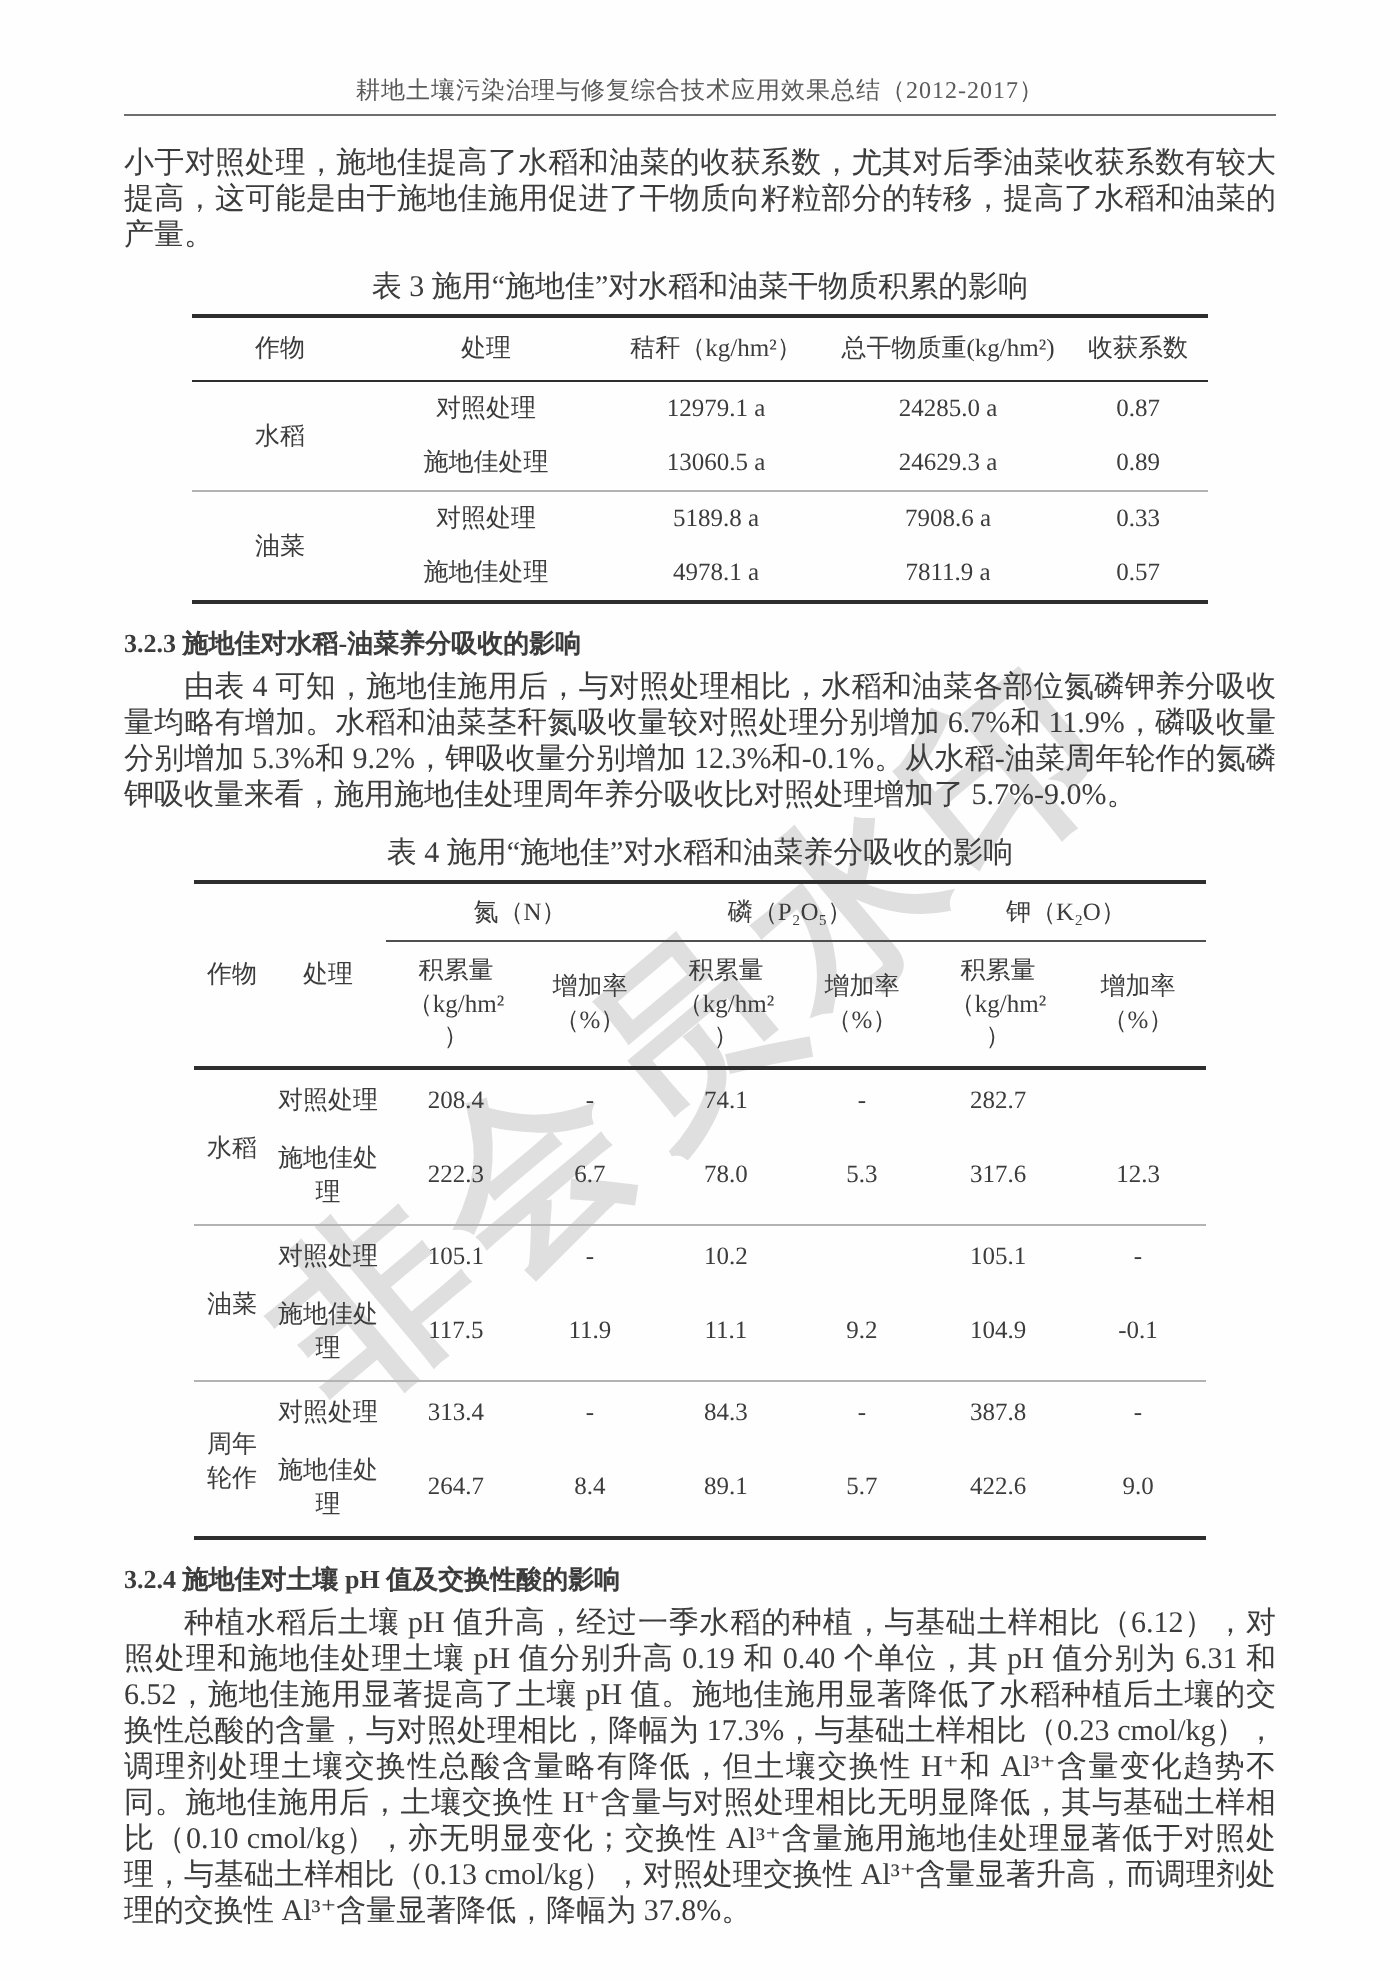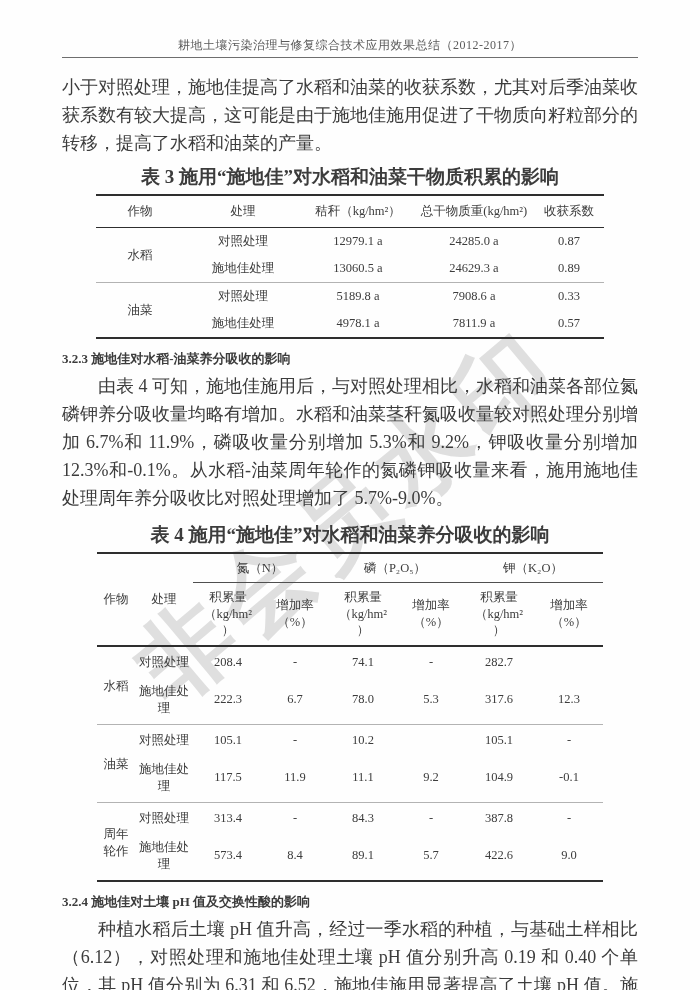--- a/index.html
+++ b/index.html
@@ -34,34 +34,34 @@
     padding-top: 37px;
     padding-bottom: 3px;
     text-align: center;
     font-size: 12px;
     letter-spacing: 0.5px;
     color: #5a5a5a;
     border-bottom: 1px solid #6e6e6e;
   }
 
   .body-text {
-    font-size: 18px;
-    line-height: 28px;
+    font-size: 15px;
+    line-height: 18px;
     text-align: justify;
     margin: 0;
   }
   .intro-para { margin-top: 15px; }
   .indent { text-indent: 2em; }
   .para-323 { margin-top: 4px; }
   .para-324 { margin-top: 4px; }
 
   .caption {
     text-align: center;
-    font-weight: bold;
-    font-size: 19px;
+    font-weight: normal;
+    font-size: 15px;
     margin-top: 7px;
   }
   .caption-t4 { margin-top: 10px; }
 
   .sec-heading {
     font-weight: bold;
     font-size: 13px;
     margin: 11px 0 0 0;
   }
 
@@ -253,21 +253,21 @@
           <td>对照处理</td>
           <td>313.4</td>
           <td>-</td>
           <td>84.3</td>
           <td>-</td>
           <td>387.8</td>
           <td>-</td>
         </tr>
         <tr class="r2">
           <td>施地佳处理</td>
-          <td>573.4</td>
+          <td>264.7</td>
           <td>8.4</td>
           <td>89.1</td>
           <td>5.7</td>
           <td>422.6</td>
           <td>9.0</td>
         </tr>
       </tbody>
     </table>
 
     <h3 class="sec-heading">3.2.4 施地佳对土壤 pH 值及交换性酸的影响</h3>

